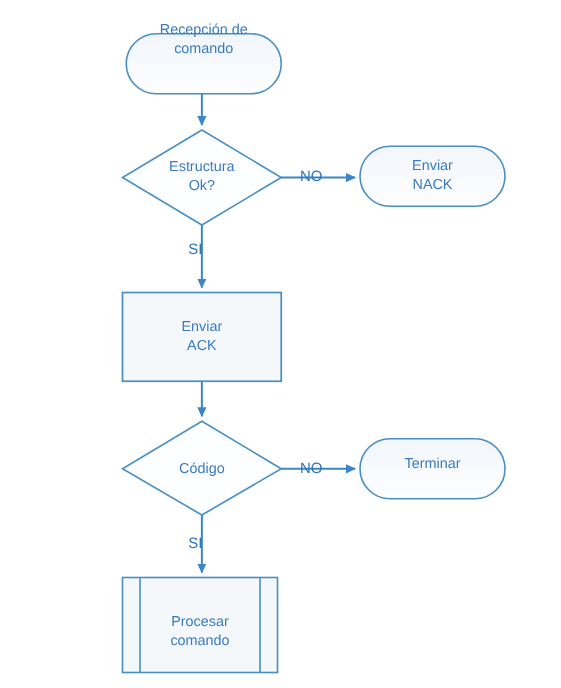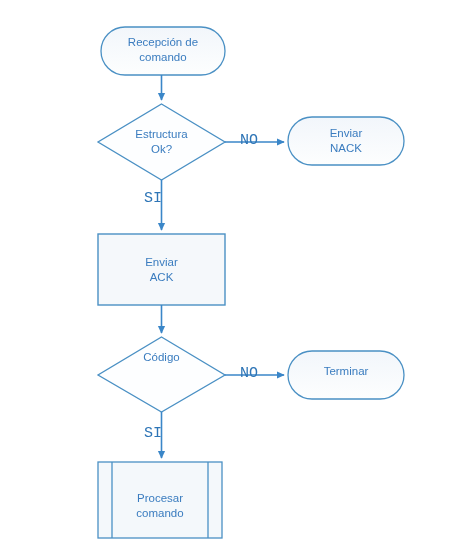--- a/index.html
+++ b/index.html
@@ -32,23 +32,23 @@
     color: #3a7cbf;
     font-size: 11.5px;
     line-height: 15px;
     font-family: "Liberation Sans", sans-serif;
     pointer-events: none;
     white-space: nowrap;
   }
   .edge-label {
     position: absolute;
     color: #2e75b6;
-    font-size: 15px;
+    font-size: 12px;
     line-height: 12px;
-    font-family: Liberation Mono, monospace;
+    font-family: Liberation Sans, sans-serif;
     text-align: center;
     white-space: nowrap;
   }
 </style>
 </head>
 <body>
 
 <div id="canvas">
 
   <svg id="flow-svg" viewBox="0 0 449 550">
@@ -86,41 +86,41 @@
 
     <line x1="161.5" y1="180" x2="161.5" y2="230" stroke="#3a86c8" stroke-width="1.6" marker-end="url(#arrowhead)"></line>
 
     <line x1="161.5" y1="305" x2="161.5" y2="333" stroke="#3a86c8" stroke-width="1.6" marker-end="url(#arrowhead)"></line>
 
     <line x1="225" y1="375" x2="284" y2="375" stroke="#3a86c8" stroke-width="1.6" marker-end="url(#arrowhead)"></line>
 
     <line x1="161.5" y1="412" x2="161.5" y2="458" stroke="#3a86c8" stroke-width="1.6" marker-end="url(#arrowhead)"></line>
   </svg>
 
-  <div class="node-label" style="left:101px; top:32px; width:124px; height:36px;">
+  <div class="node-label" style="left:101px; top:14px; width:124px; height:36px;">
     <span>Recepción de</span>
     <span>comando</span>
   </div>
 
   <div class="node-label" style="left:98px; top:118px; width:127px; height:48px;">
     <span>Estructura</span>
     <span>Ok?</span>
   </div>
 
   <div class="node-label" style="left:288px; top:117px; width:116px; height:48px;">
     <span>Enviar</span>
     <span>NACK</span>
   </div>
 
   <div class="node-label" style="left:98px; top:234px; width:127px; height:71px;">
     <span>Enviar</span>
     <span>ACK</span>
   </div>
 
-  <div class="node-label" style="left:90px; top:333px; width:143px; height:48px;">
+  <div class="node-label" style="left:90px; top:351px; width:143px; height:48px;">
     <span>Código</span>
   </div>
 
   <div class="node-label" style="left:288px; top:351px; width:116px; height:40px;">
     <span>Terminar</span>
   </div>
 
   <div class="node-label" style="left:112px; top:470px; width:96px; height:72px;">
     <span>Procesar</span>
     <span>comando</span>

